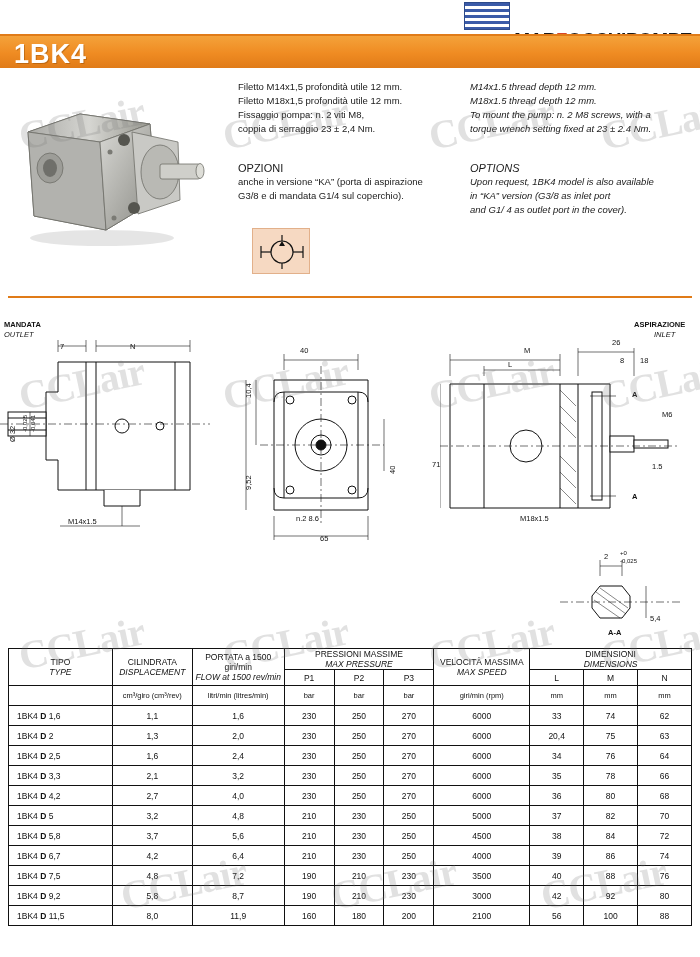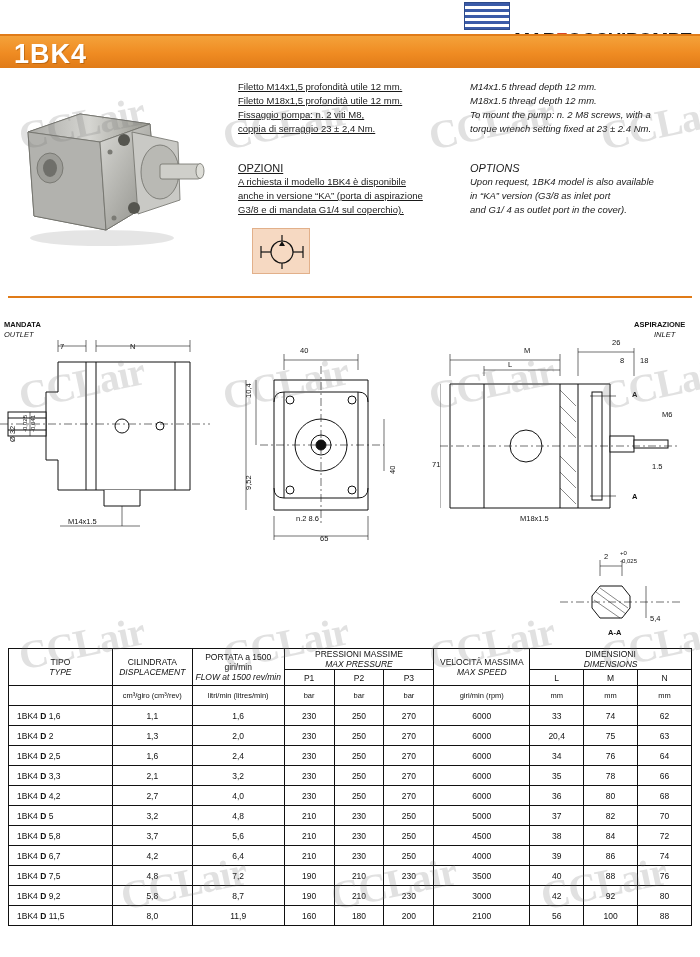--- a/index.html
+++ b/index.html
@@ -60,21 +60,21 @@
   
   .topsection {
     position: absolute; top: 68px; left: 0; width: 700px; height: 226px;
     background: #ffffff;
   }
   .photo-box {
     position: absolute; left: 10px; top: 12px; width: 205px; height: 180px;
   }
   .spec-col-it {
     position: absolute; left: 238px; top: 12px; width: 220px;
-    font-size: 9.5px; line-height: 14px; color: #1a1a1a; text-decoration: underline;
+    font-size: 9.5px; line-height: 14px; color: #1a1a1a;
   }
   .spec-col-en {
     position: absolute; left: 470px; top: 12px; width: 220px;
     font-size: 9.5px; line-height: 14px; color: #1a1a1a; font-style: italic;
   }
   .opt-head { margin-top: 25px; font-size: 11px; }
   .symbol-box {
     position: absolute; left: 252px; top: 160px;
     width: 58px; height: 46px; background: #f6d9c2; border: 1px solid #e2b08a;
   }
@@ -190,21 +190,20 @@
         <ellipse cx="92" cy="158" rx="72" ry="8" fill="rgba(0,0,0,0.10)"></ellipse>
       </svg>
     </div>
 
     <div class="spec-col-it">
       <div>Filetto M14x1,5 profondità utile 12 mm.</div>
       <div>Filetto M18x1,5 profondità utile 12 mm.</div>
       <div>Fissaggio pompa: n. 2 viti M8,</div>
       <div>coppia di serraggio 23 ± 2,4 Nm.</div>
       <div class="opt-head">OPZIONI</div>
-      <div>A richiesta il modello 1BK4 è disponibile</div>
       <div>anche in versione “KA” (porta di aspirazione</div>
       <div>G3/8 e di mandata G1/4 sul coperchio).</div>
     </div>
 
     <div class="spec-col-en">
       <div>M14x1.5 thread depth 12 mm.</div>
       <div>M18x1.5 thread depth 12 mm.</div>
       <div>To mount the pump: n. 2 M8 screws, with a</div>
       <div>torque wrench setting fixed at 23 ± 2.4 Nm.</div>
       <div class="opt-head">OPTIONS</div>

